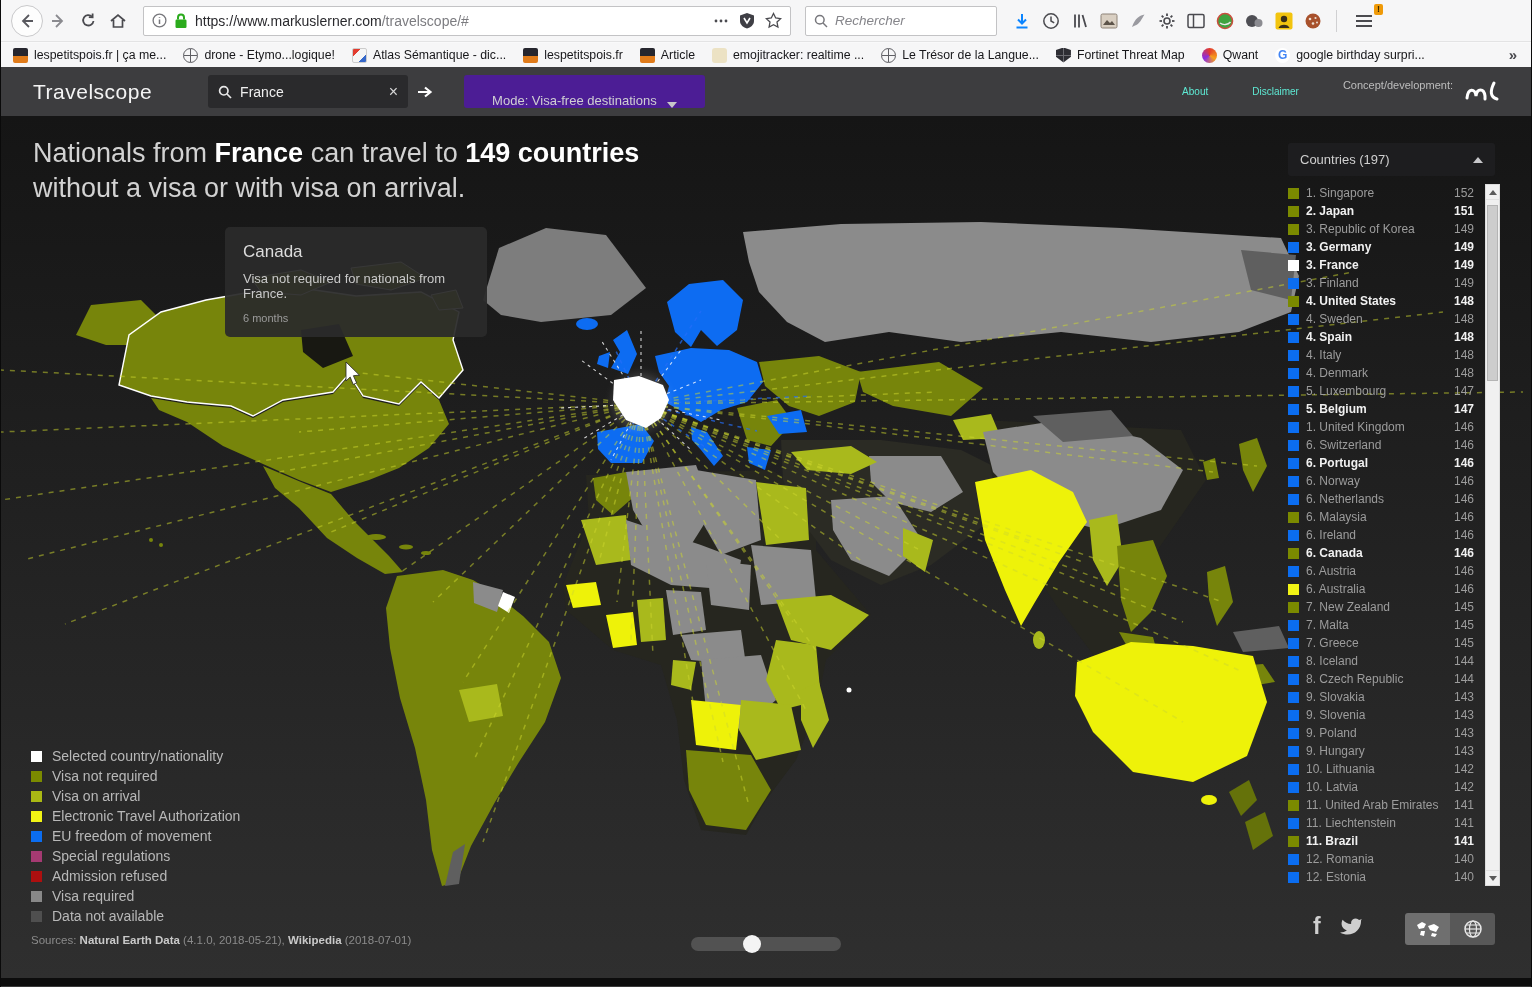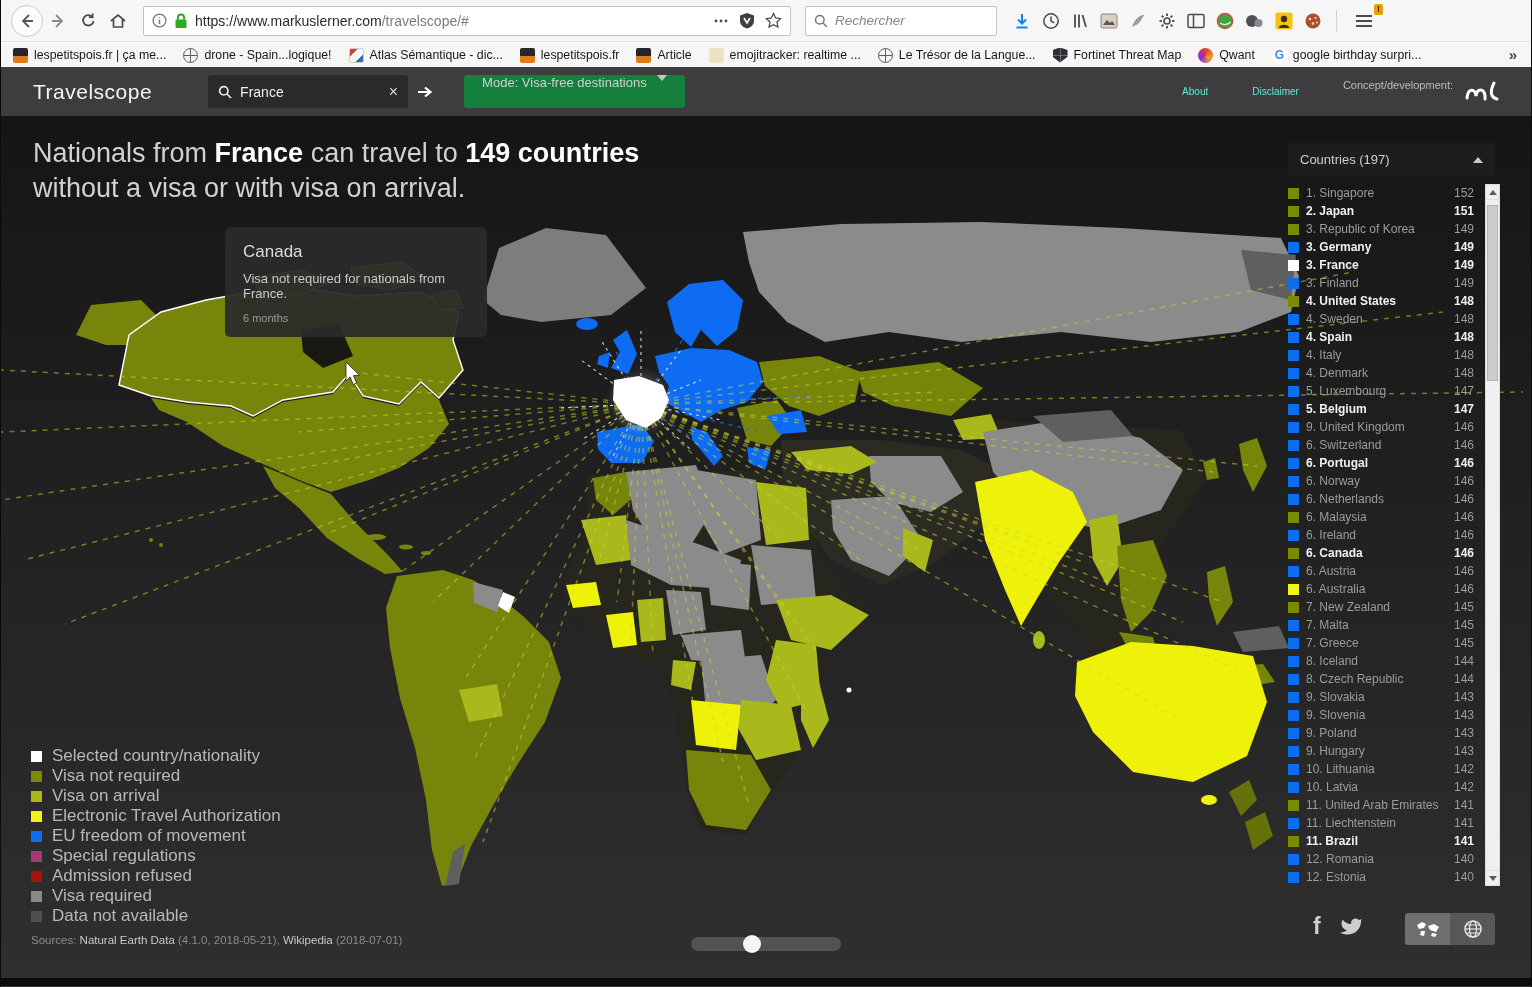--- a/index.html
+++ b/index.html
@@ -43,21 +43,21 @@
   
   .appheader{position:absolute;left:0;top:67px;width:100%;height:49px;background:#3d3d3f;display:flex;align-items:center}
   .apptitle{margin-left:32px;font-size:21px;font-weight:300;color:#f4f4f4;letter-spacing:.5px}
   .darkinput{height:33px;background:#2a2a2c;border-radius:3px;display:flex;align-items:center;padding:0 10px;gap:8px}
   .in-nat{margin-left:56px;width:200px}
   .in-dest{width:192px}
   .darkinput .val{font-size:14px;color:#efefef;flex:1}
   .darkinput .phd{font-size:14px;color:#b9b9bd;flex:1}
   .clearx{color:#d8d8d8;font-size:16px;line-height:1}
   .hdr-arrow{margin:0 9px;color:#fff}
-  .modebox{margin-left:22px;height:33px;background:#15803d;border-radius:3px;display:flex;align-items:flex-start;padding:0 18px;gap:10px}
+  .modebox{margin-left:22px;height:33px;background:#4c1d95;border-radius:3px;display:flex;align-items:flex-end;padding:0 28px;gap:10px}
   .modebox .lbl{font-size:13px;color:#cfcfd2}
   .tri-down{width:0;height:0;border-left:5px solid transparent;border-right:5px solid transparent;border-top:6px solid #c7c7ca}
   .tri-up{width:0;height:0;border-left:5px solid transparent;border-right:5px solid transparent;border-bottom:6px solid #c7c7ca}
   .hdr-links{margin-left:auto;display:flex;align-items:center;gap:44px;margin-right:26px}
   .hdr-link{font-size:10px;color:#5eead4}
   .credit{display:flex;align-items:flex-start;gap:10px}
   .credit .cl{font-size:11px;color:#bdbdbd}
 
   
   .main{position:absolute;left:0;top:116px;width:1532px;height:862px;background:linear-gradient(#151515,#2f2f2f);overflow:hidden}
@@ -84,23 +84,23 @@
   .sb-up{border-bottom:1px solid #e0e0e0}
   .sb-down{position:absolute;bottom:0;left:0;right:0;border-top:1px solid #e0e0e0}
   .sb-tri-up{width:0;height:0;border-left:4px solid transparent;border-right:4px solid transparent;border-bottom:5px solid #5a5a5a}
   .sb-tri-down{width:0;height:0;border-left:4px solid transparent;border-right:4px solid transparent;border-top:5px solid #5a5a5a}
   .sb-thumb{margin:5px 1px 0;height:176px;background:#cdcdcd;border:1px solid #b4b4b4}
 
   
   .legend{position:absolute;left:30px;top:630px;z-index:3}
   .lrow{height:20px;display:flex;align-items:center;gap:10px}
   .lsq{width:11px;height:11px;flex:none}
-  .llbl{font-size:17px;color:#b8b8b8}
+  .llbl{font-size:14px;color:#b8b8b8}
   .sources{position:absolute;left:30px;top:818px;font-size:11.5px;color:#8b8b8b;z-index:3}
-  .sources .lk{color:#c9c9c9;font-weight:400}
+  .sources .lk{color:#c9c9c9;font-weight:700}
 
   
   .slider{position:absolute;left:690px;top:821px;width:150px;height:14px;border-radius:7px;background:#525252;z-index:3}
   .knob{position:absolute;left:52px;top:-2px;width:18px;height:18px;border-radius:50%;background:#f4f4f4}
   .social{position:absolute;left:1312px;top:799px;display:flex;align-items:center;gap:16px;z-index:3}
   .fb{font-size:23px;font-weight:700;color:#cfcfcf;line-height:1}
   .viewtoggle{position:absolute;left:1404px;top:797px;display:flex;z-index:3}
   .vbtn{width:45px;height:32px;display:flex;align-items:center;justify-content:center}
   .vbtn.map{background:#6f6f6f;border-radius:3px 0 0 3px}
   .vbtn.globe{background:#585858;border-radius:0 3px 3px 0}
@@ -237,21 +237,21 @@
 
   <div class="bookmarks">
 
       <div class="bm">
         <span class="fav fav-pp"></span>
         <span class="bm-label">lespetitspois.fr | ça me...</span>
       </div>
 
       <div class="bm">
         <span class="fav fav-globe"></span>
-        <span class="bm-label">drone - Spain...logique!</span>
+        <span class="bm-label">drone - Etymo...logique!</span>
       </div>
 
       <div class="bm">
         <span class="fav fav-atlas"></span>
         <span class="bm-label">Atlas Sémantique - dic...</span>
       </div>
 
       <div class="bm">
         <span class="fav fav-pp"></span>
         <span class="bm-label">lespetitspois.fr</span>
@@ -573,21 +573,21 @@
           </div>
 
           <div class="crow">
             <span class="csq" style="background: rgb(11, 109, 240);"></span>
             <span class="cname bold">5. Belgium</span>
             <span class="ccount bold">147</span>
           </div>
 
           <div class="crow">
             <span class="csq" style="background: rgb(11, 109, 240);"></span>
-            <span class="cname">9. United Kingdom</span>
+            <span class="cname">1. United Kingdom</span>
             <span class="ccount">146</span>
           </div>
 
           <div class="crow">
             <span class="csq" style="background: rgb(11, 109, 240);"></span>
             <span class="cname">6. Switzerland</span>
             <span class="ccount">146</span>
           </div>
 
           <div class="crow">

